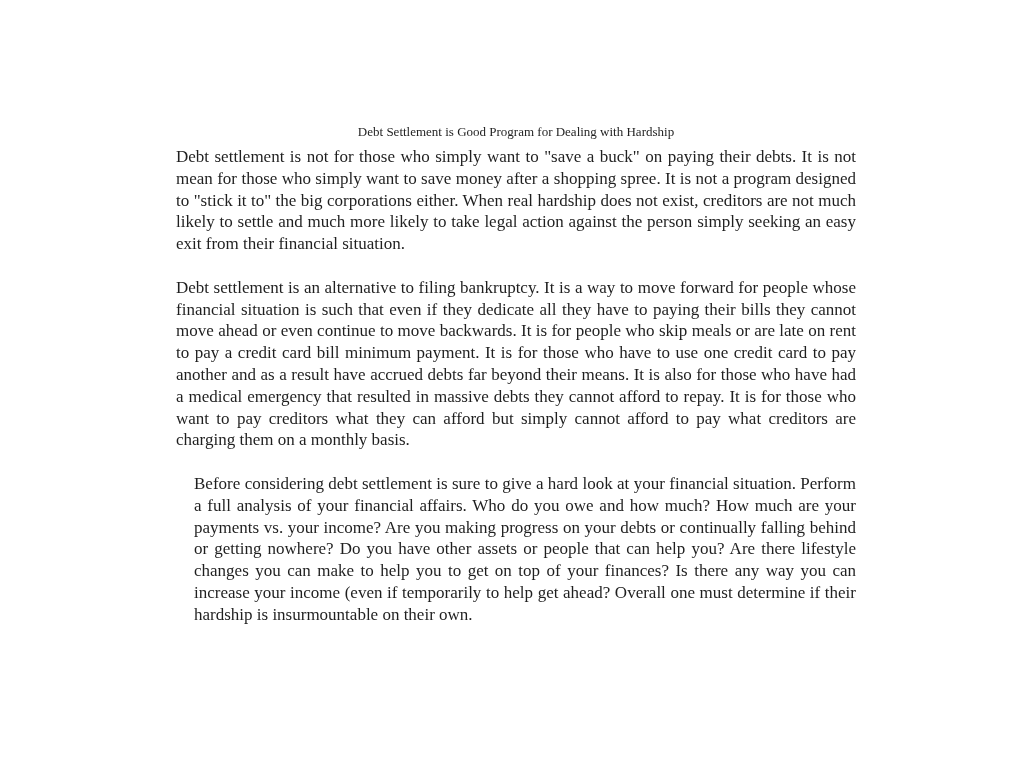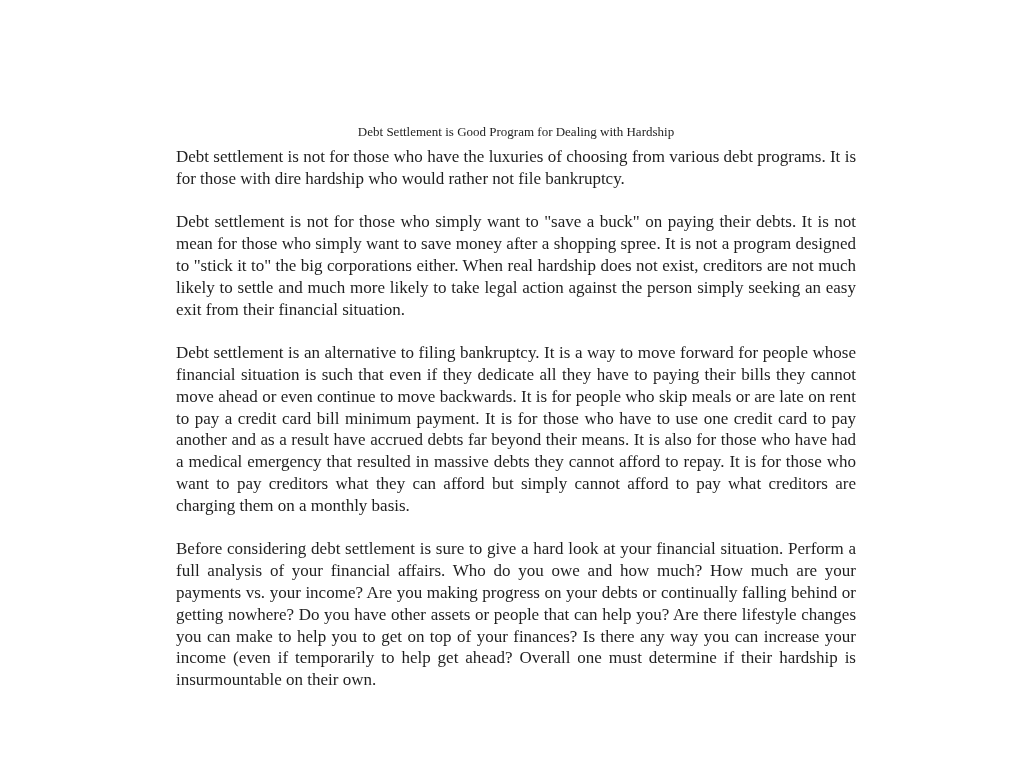--- a/index.html
+++ b/index.html
@@ -32,24 +32,24 @@
   }
   .para {
     font-size: 17px;
     line-height: 21.8px;
     text-align: justify;
     margin: 0 0 21.8px 0;
     padding: 0;
   }
   .para:last-child {
     margin-bottom: 0;
+    margin-left: 18px;
   }
 </style>
 </head>
 <body>
 
 <div class="page">
   <h1 class="doc-title">Debt Settlement is Good Program for Dealing with Hardship</h1>
-  <p class="para">Debt settlement is not for those who have the luxuries of choosing from various debt programs. It is for those with dire hardship who would rather not file bankruptcy.</p>
   <p class="para">Debt settlement is not for those who simply want to "save a buck" on paying their debts. It is not mean for those who simply want to save money after a shopping spree. It is not a program designed to "stick it to" the big corporations either. When real hardship does not exist, creditors are not much likely to settle and much more likely to take legal action against the person simply seeking an easy exit from their financial situation.</p>
   <p class="para">Debt settlement is an alternative to filing bankruptcy. It is a way to move forward for people whose financial situation is such that even if they dedicate all they have to paying their bills they cannot move ahead or even continue to move backwards. It is for people who skip meals or are late on rent to pay a credit card bill minimum payment. It is for those who have to use one credit card to pay another and as a result have accrued debts far beyond their means. It is also for those who have had a medical emergency that resulted in massive debts they cannot afford to repay. It is for those who want to pay creditors what they can afford but simply cannot afford to pay what creditors are charging them on a monthly basis.</p>
   <p class="para">Before considering debt settlement is sure to give a hard look at your financial situation. Perform a full analysis of your financial affairs. Who do you owe and how much? How much are your payments vs. your income? Are you making progress on your debts or continually falling behind or getting nowhere? Do you have other assets or people that can help you? Are there lifestyle changes you can make to help you to get on top of your finances? Is there any way you can increase your income (even if temporarily to help get ahead? Overall one must determine if their hardship is insurmountable on their own.</p>
 </div>
 
 </body></html>

